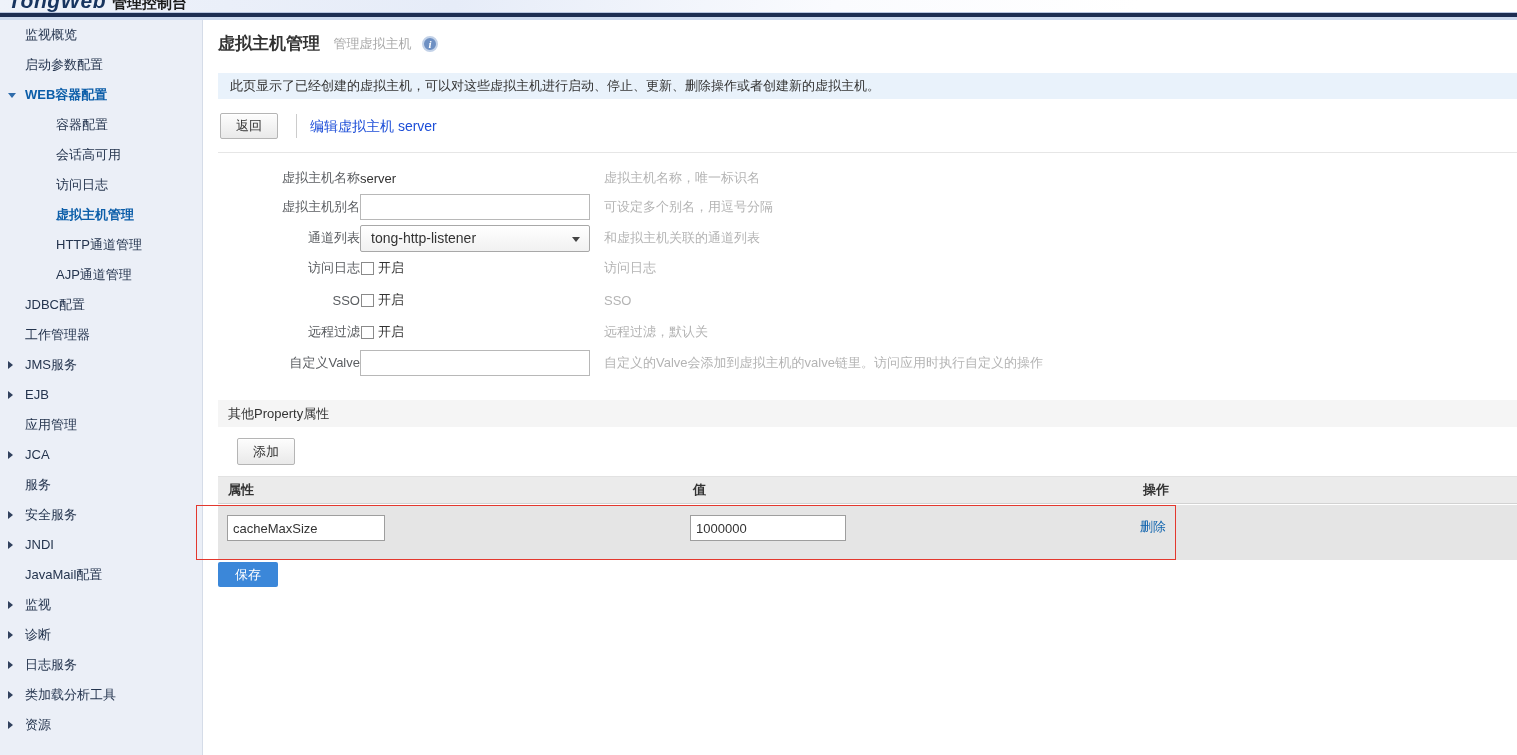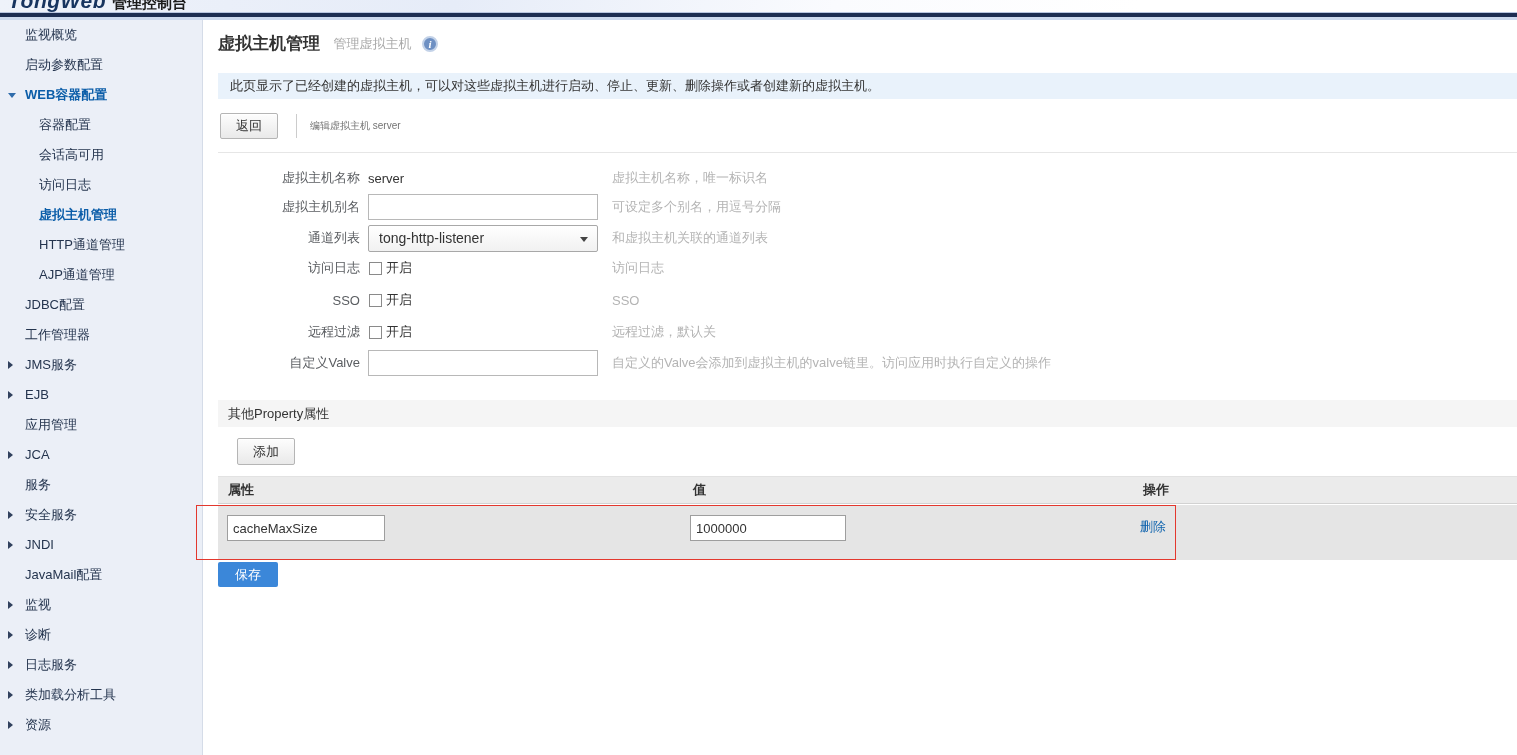--- a/index.html
+++ b/index.html
@@ -14,21 +14,21 @@
   .logo .suffix { font-size:15px; font-weight:bold; color:#1c1c1c; margin-left:6px; }
   .navy-line-top { position:absolute; left:0; top:12px; width:1517px; height:1px; background:#b9c6e0; }
   .navybar { position:absolute; left:0; top:13px; width:1517px; height:4px; background:#1d2e52; }
   .navy-line-bottom { position:absolute; left:0; top:17px; width:1517px; height:3px; background:#ccd9ee; }
 
   
   .sidebar { position:absolute; left:0; top:20px; width:203px; bottom:0; background:#ebeff7;
     border-right:1px solid #d5dce8; overflow:hidden; }
   .sn-item { position:relative; height:30px; line-height:30px; font-size:13px; color:#24344e;
     padding-left:25px; cursor:pointer; white-space:nowrap; }
-  .sn-item.sub { padding-left:39px; }
+  .sn-item.sub { padding-left:56px; }
   .sn-item.section { color:#0c5ea9; font-weight:bold; }
   .sn-item.active { color:#0c5ea9; font-weight:bold; }
   .arrow { position:absolute; left:8px; top:50%; width:0; height:0; }
   .arrow.down { margin-top:-2px; border-left:4px solid transparent; border-right:4px solid transparent;
     border-top:5px solid #2f6cab; }
   .arrow.right { margin-top:-4px; border-top:4px solid transparent; border-bottom:4px solid transparent;
     border-left:5px solid #31415e; }
 
   
   .content { position:absolute; left:204px; top:20px; right:0; bottom:0; background:#fff; }
@@ -41,28 +41,28 @@
     text-align:center; line-height:12px; vertical-align:middle; font-family:"Liberation Serif",serif; font-style:italic; }
 
   .notice { position:absolute; left:14px; right:0; top:53px; height:26px; background:#e9f2fb;
     font-size:13px; color:#333; line-height:26px; padding-left:12px; }
 
   .btn { display:inline-block; border:1px solid #b5b5b5; border-radius:2px; color:#333;
     background:linear-gradient(#fdfdfd,#e9e9e9); font-size:13px; text-align:center; cursor:pointer;
     box-shadow:inset 0 1px 0 #fff; }
   .back-btn { position:absolute; left:16px; top:93px; width:58px; height:26px; line-height:24px; }
   .tb-divider { position:absolute; left:92px; top:94px; width:1px; height:24px; background:#cccccc; }
-  .edit-title { position:absolute; left:106px; top:93px; height:26px; line-height:26px; font-size:10px; color:#737373; }
+  .edit-title { position:absolute; left:106px; top:93px; height:26px; line-height:26px; font-size:14px; color:#1d4ed8; }
 
   .hr1 { position:absolute; left:14px; right:0; top:132px; height:1px; background:#e6e6e6; }
 
   
   .frow { position:absolute; left:0; right:0; height:28px; display:flex; align-items:center; }
   .flabel { width:156px; text-align:right; font-size:13px; color:#5a5d61; flex:0 0 156px; }
-  .fctl { width:230px; margin-left:8px; flex:0 0 230px; display:flex; align-items:center; }
+  .fctl { width:230px; margin-left:0; flex:0 0 230px; display:flex; align-items:center; }
   .fhint { margin-left:14px; font-size:13px; color:#b4b4b4; white-space:nowrap; }
   .fstatic { font-size:13px; color:#333; }
   .finput { width:230px; height:26px; border:1px solid #b8b8b8; background:#fff; font-size:13px;
     padding:0 6px; color:#333; font-family:"Liberation Sans","DejaVu Sans",sans-serif; }
   .fselect { position:relative; width:230px; height:27px; border:1px solid #a8a8a8; border-radius:2px;
     background:linear-gradient(#ffffff,#f1f1f1); font-size:14px; color:#333; line-height:25px;
     padding:0 22px 0 10px; cursor:pointer; }
   .fselect .caret { position:absolute; right:9px; top:11px; width:0; height:0;
     border-left:4px solid transparent; border-right:4px solid transparent; border-top:5px solid #444; }
   .fcheck { display:flex; align-items:center; font-size:13px; color:#333; cursor:pointer; }

